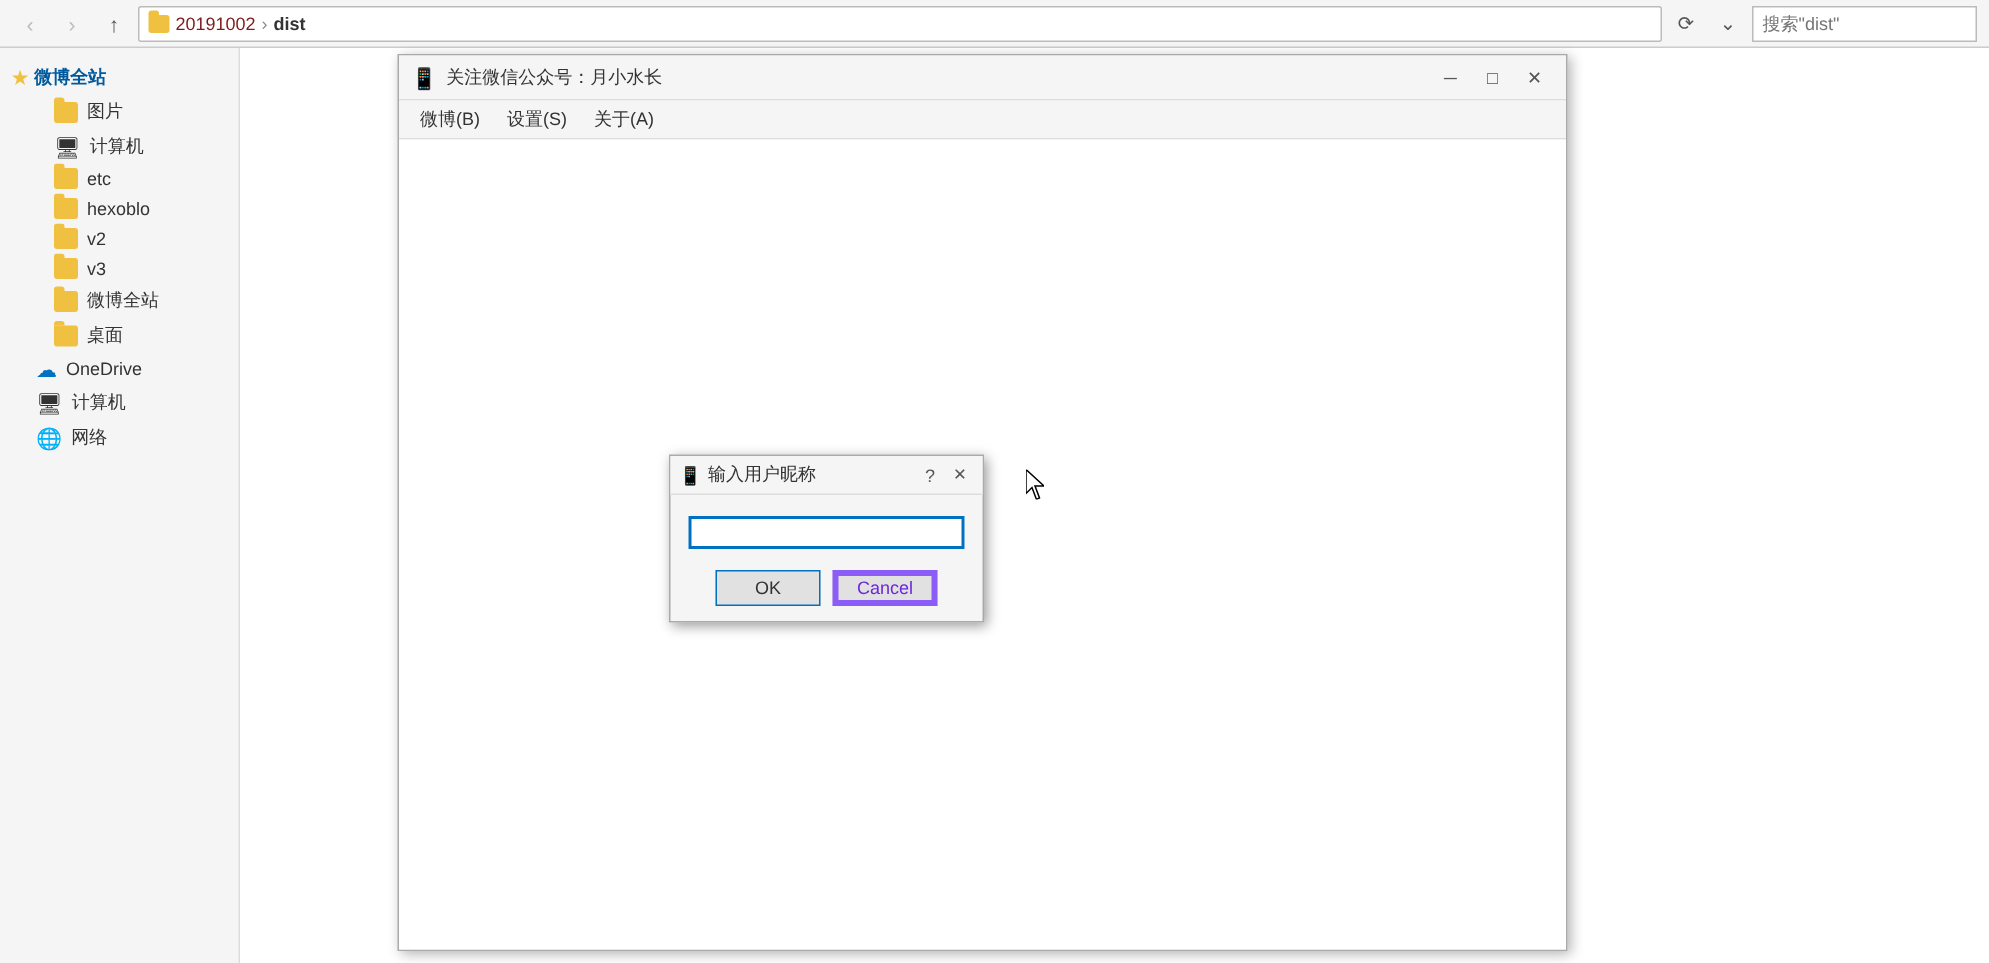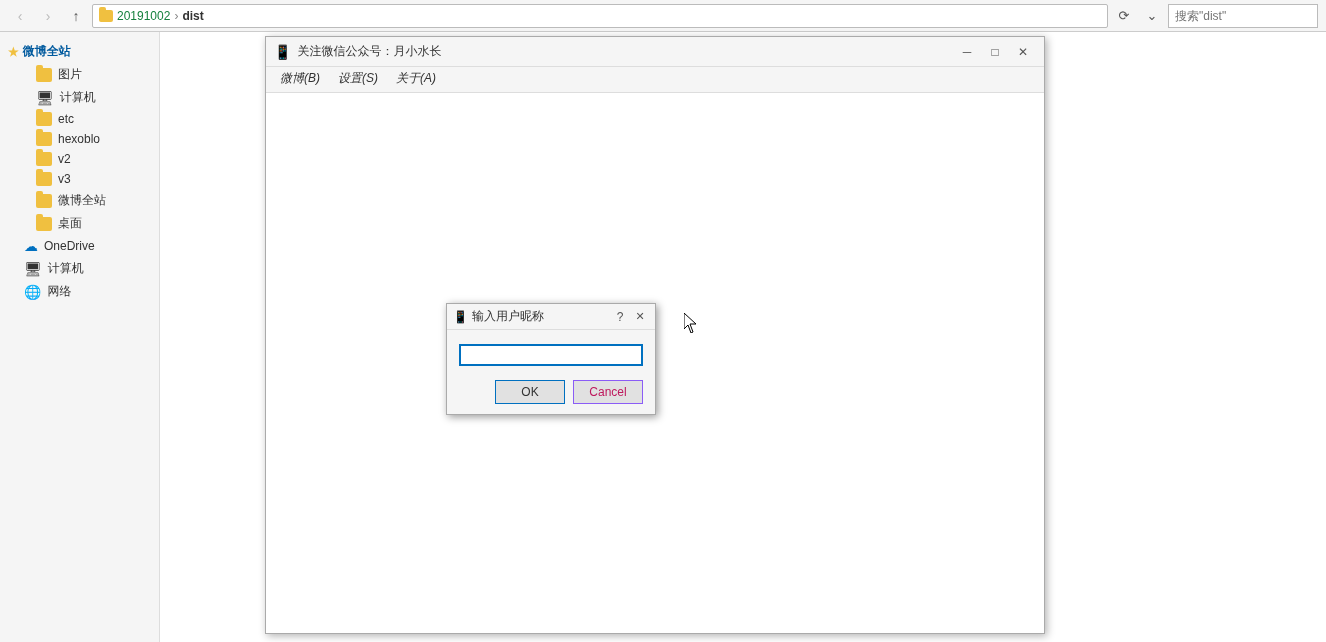--- a/index.html
+++ b/index.html
@@ -44,21 +44,21 @@
       height: 24px;
       background: #fff;
       border: 1px solid #bbb;
       border-radius: 2px;
       padding: 0 6px;
       font-size: 12px;
       color: #333;
       gap: 4px;
     }
     .breadcrumb-arrow { color: #888; }
-    .breadcrumb-item { color: #15803d; cursor: pointer; }
+    .breadcrumb-item { color: #7f1d1d; cursor: pointer; }
     .breadcrumb-current { color: #333; font-weight: bold; }
     .refresh-btn {
       width: 24px;
       height: 24px;
       display: flex;
       align-items: center;
       justify-content: center;
       background: transparent;
       border: none;
       cursor: pointer;
@@ -185,23 +185,23 @@
       display: flex;
       align-items: center;
       justify-content: center;
     }
 
     .window-menubar {
       height: 26px;
       background: #f5f5f5;
       border-bottom: 1px solid #ddd;
       display: flex;
+      align-items: center;
       padding: 0 6px;
       gap: 2px;
-      font-style: italic;
     }
     .menu-item {
       padding: 3px 8px;
       font-size: 12px;
       color: #333;
       cursor: pointer;
       border-radius: 2px;
     }
 
     .window-content {
@@ -271,41 +271,41 @@
     .dialog-input {
       width: 100%;
       height: 22px;
       border: 2px solid #0070c0;
       font-size: 12px;
       padding: 0 4px;
       outline: none;
     }
     .dialog-footer {
       display: flex;
-      justify-content: flex-end;
+      justify-content: center;
       gap: 8px;
       padding: 4px 12px 10px;
     }
     .dialog-ok-btn {
       width: 70px;
       height: 24px;
       background: #e1e1e1;
       border: 1px solid #0070c0;
       cursor: pointer;
       font-size: 12px;
       color: #333;
     }
     .dialog-cancel-btn {
       width: 70px;
       height: 24px;
       background: #e1e1e1;
-      border: 1px solid #8b5cf6;
-      cursor: pointer;
-      font-size: 12px;
-      color: #be185d;
+      border: 4px solid #8b5cf6;
+      cursor: pointer;
+      font-size: 12px;
+      color: #6d28d9;
     }
 
     
     .cursor {
       position: absolute;
       top: 220px;
       left: 418px;
       width: 12px;
       height: 20px;
       pointer-events: none;

